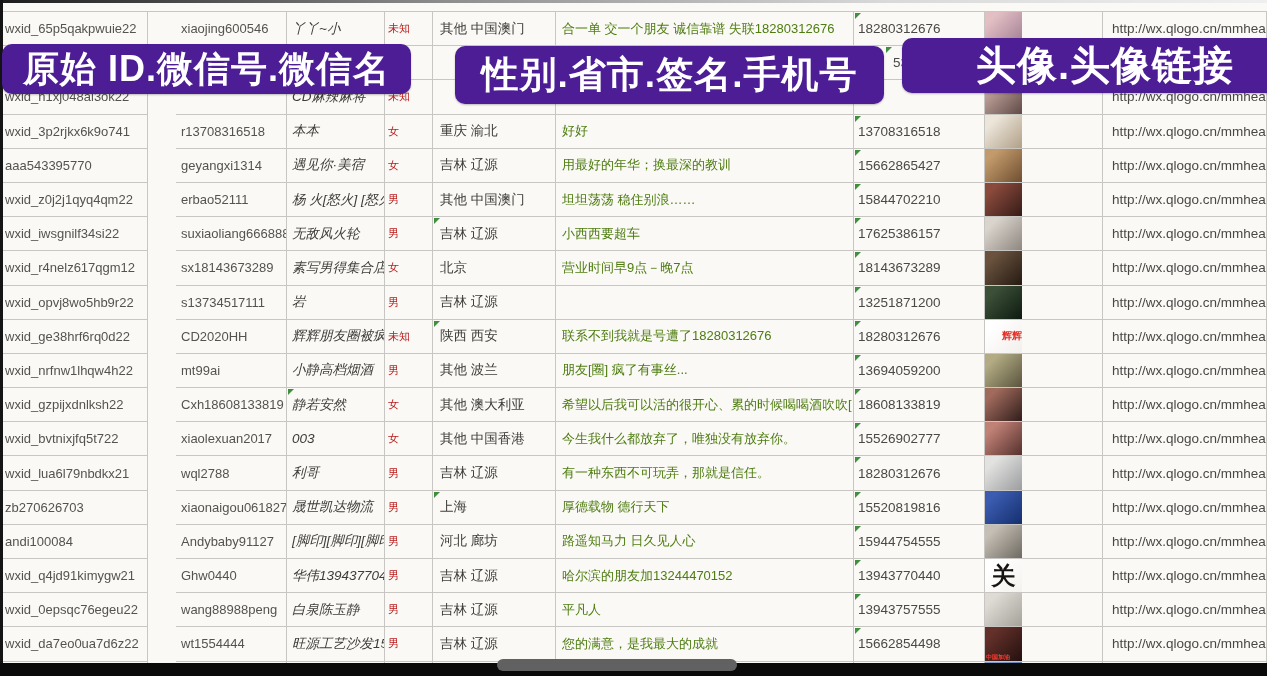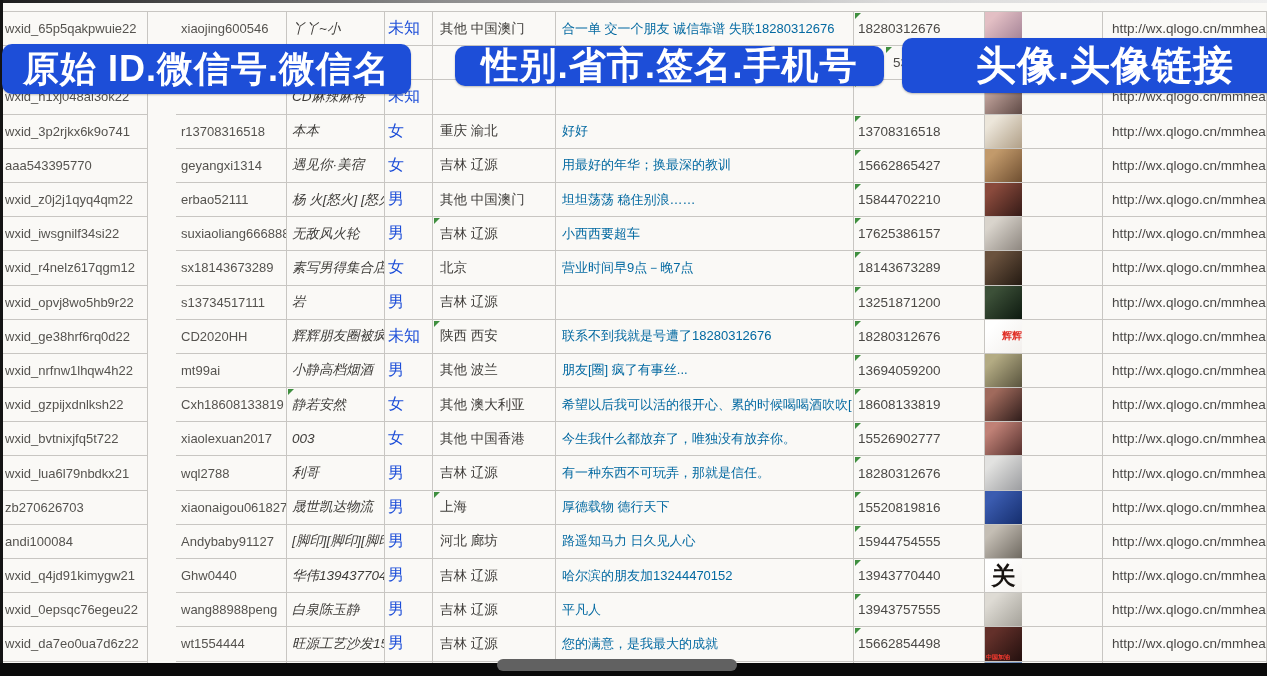--- a/index.html
+++ b/index.html
@@ -10,39 +10,39 @@
   .left-edge{position:absolute;left:0;top:0;width:3px;height:676px;background:#141414;z-index:6;}
   .grid{position:absolute;left:3px;top:11px;display:grid;
         grid-template-columns:145px 139px 98px 48px 123px 298px 131px 118px 164px;
         grid-auto-rows:34.2px;border-top:1px solid #c8c6c2;}
   .cell{position:relative;overflow:hidden;white-space:nowrap;display:flex;align-items:center;
         border-right:1px solid #c8c6c2;border-bottom:1px solid #c8c6c2;
         font-size:13px;color:#474644;background:#faf9f6;padding:0 3px;}
   .cell.c-wxid{padding-left:2px;font-size:13px;color:#55534f;}
   .cell.c-alias{padding-left:5px;color:#55534f;margin-left:28px;}
   .cell.c-nick{padding-left:5px;font-size:13.5px;color:#3e3c39;font-style:italic;}
-  .cell.c-gender{padding-left:3px;font-size:16px;color:#1d4ed8;}
+  .cell.c-gender{padding-left:3px;font-size:11px;color:#b91c1c;}
   .cell.c-region{padding-left:7px;font-size:13.5px;color:#3e3c39;}
-  .cell.c-sig{padding-left:6px;font-size:13px;color:#0369a1;}
+  .cell.c-sig{padding-left:6px;font-size:13px;color:#4d7c0f;}
   .cell.c-phone{padding-left:4px;font-size:13.5px;color:#4b4946;}
   .cell.c-phone.pad-phone{padding-left:39px;}
   .cell.c-avatar{padding:0;}
   .cell.c-link{padding-left:9px;font-size:13.5px;color:#4a4846;}
   .gmark::before{content:"";position:absolute;left:1px;top:1px;width:0;height:0;
         border-top:6px solid #3f8f3f;border-right:6px solid transparent;}
   .gmark-shift::before{left:32px;}
   .avatar{width:37px;height:100%;position:relative;display:flex;align-items:center;
         justify-content:center;overflow:hidden;}
   .avatar .av-label{font-weight:bold;line-height:1;white-space:nowrap;}
   .avatar .av-label.pos-bottom{position:absolute;bottom:1px;left:1px;}
-  .banner{position:absolute;z-index:10;background:#1d4ed8;border-radius:10px;color:#ffffff;
+  .banner{position:absolute;z-index:10;background:#4c1d95;border-radius:10px;color:#ffffff;
         display:flex;align-items:center;justify-content:center;font-weight:700;
         white-space:nowrap;box-shadow:0 1px 2px rgba(0,0,0,0.25);letter-spacing:1px;}
   #banner1{left:2px;top:44px;width:409px;height:50px;font-size:36px;}
-  #banner2{left:455px;top:46px;width:429px;height:40px;font-size:37px;}
+  #banner2{left:455px;top:46px;width:429px;height:58px;font-size:37px;}
   #banner3{left:902px;top:38px;width:366px;height:55px;font-size:40px;padding-left:20px;}
   .bottom-bar{position:absolute;left:0;top:663px;width:1267px;height:13px;background:#0a0a0a;z-index:7;}
   .scroll-thumb{position:absolute;left:497px;top:659px;width:240px;height:12px;border-radius:6px;
         background:#616161;z-index:8;}
 </style>
 </head>
 <body>
 
 <div class="frame">
   <div class="grid">

